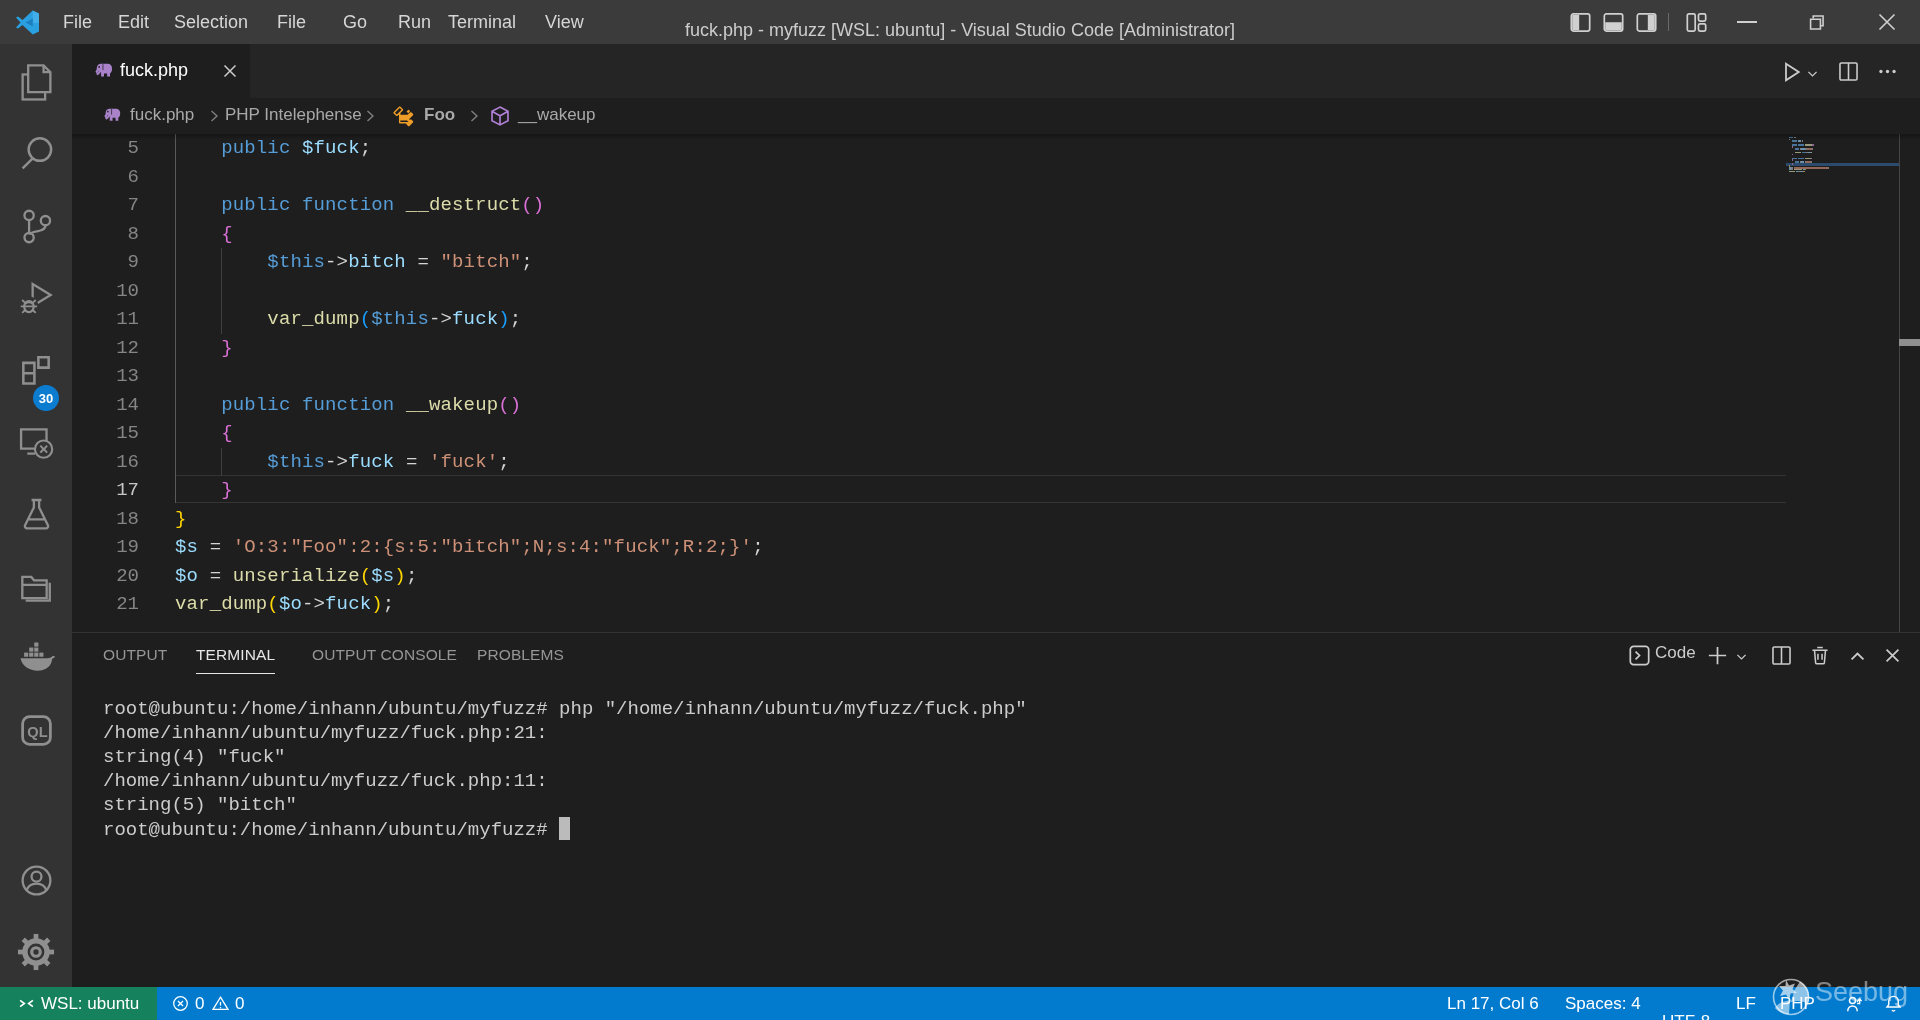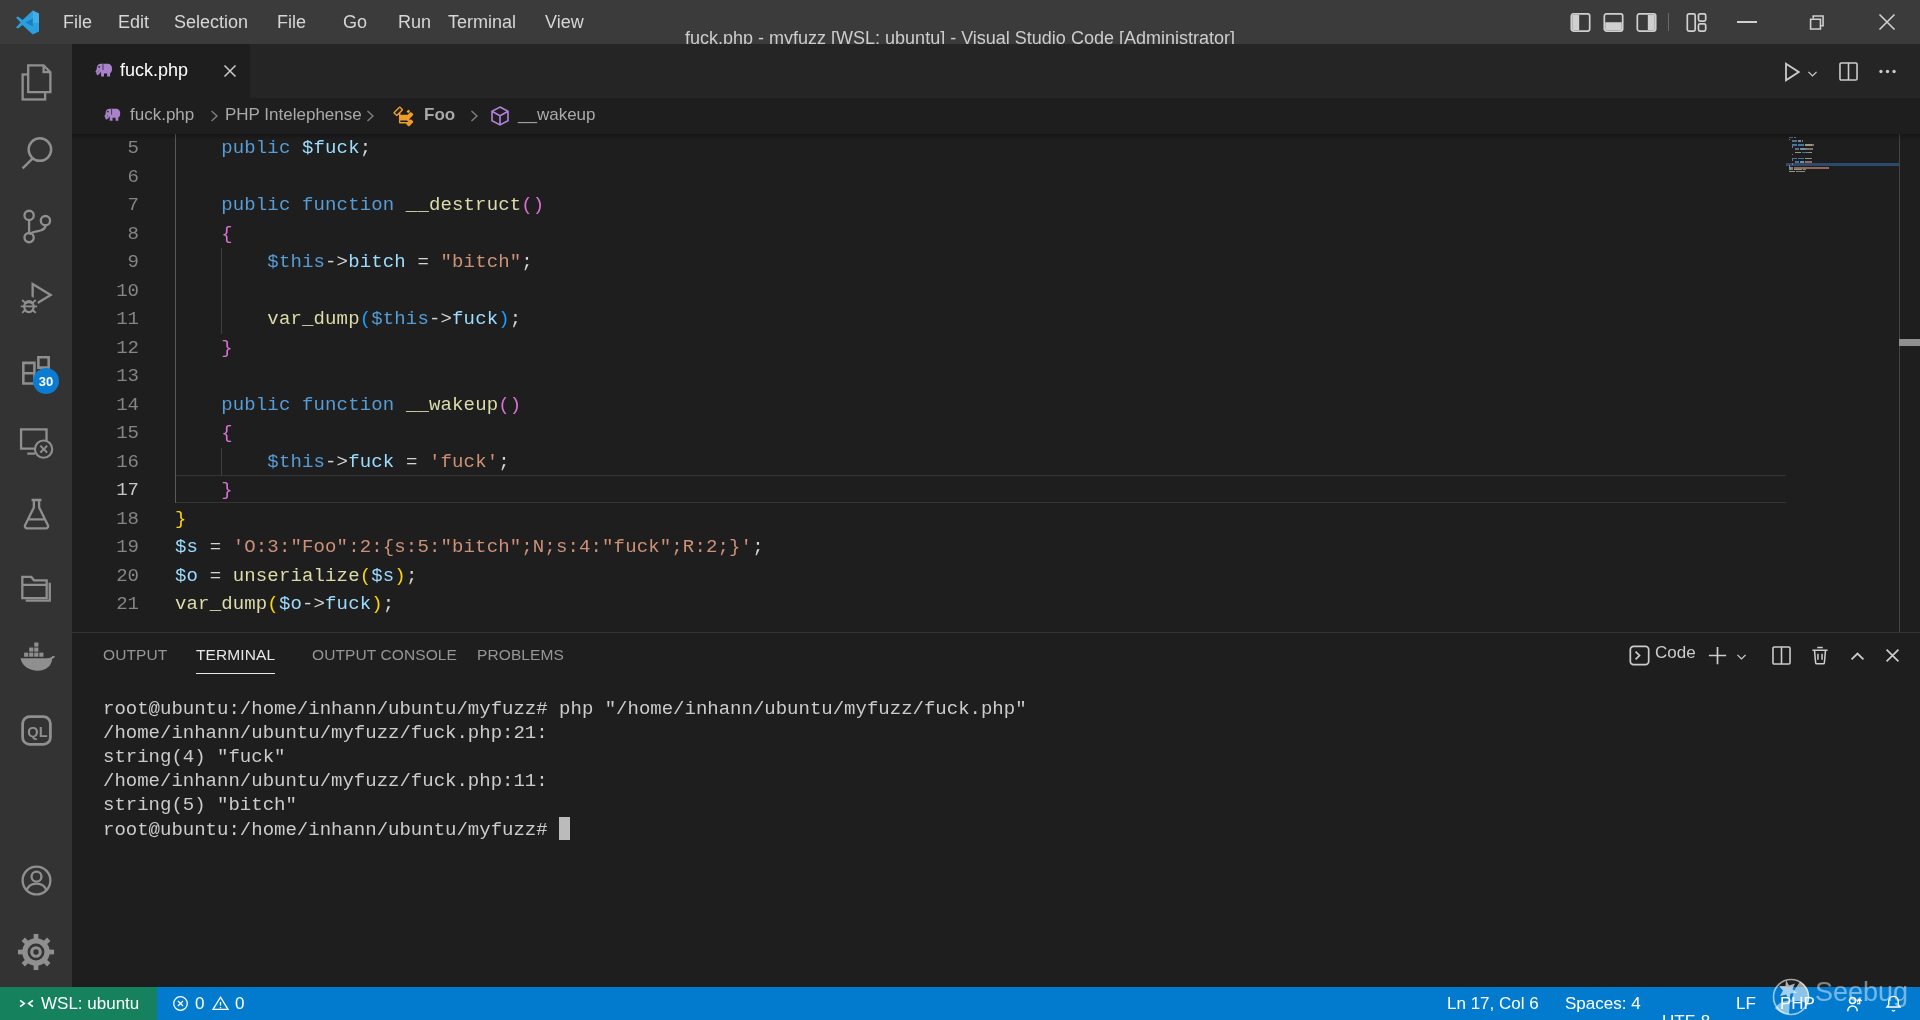--- a/index.html
+++ b/index.html
@@ -4,21 +4,21 @@
 <style>
 * { margin:0; padding:0; box-sizing:border-box; }
 html,body { width:1920px; height:1020px; overflow:hidden; background:#1e1e1e; }
 body { font-family:"Liberation Sans", sans-serif; position:relative; }
 .mono { font-family:"Liberation Mono", monospace; }
 .abs { position:absolute; }
 
 
 #titlebar { position:absolute; left:0; top:0; width:1920px; height:44px; background:#3b3b3c; color:#cccccc; }
 .menuitem { position:absolute; top:0; height:44px; line-height:44px; font-size:18px; color:#d6d6d6; }
-#wintitle { position:absolute; top:16px; width:100%; text-align:center; height:44px; line-height:44px; font-size:18px; color:#cdcdcd; }
+#wintitle { position:absolute; top:8px; width:100%; text-align:center; height:44px; line-height:44px; font-size:18px; color:#cdcdcd; }
 
 
 #actbar { position:absolute; left:0; top:44px; width:72px; height:943px; background:#333333; }
 .actic { position:absolute; left:0; width:72px; height:72px; display:flex; align-items:center; justify-content:center; }
 
 
 #tabstrip { position:absolute; left:72px; top:44px; width:1848px; height:54px; background:#252526; }
 #tab1 { position:absolute; left:0; top:0; width:178px; height:54px; background:#1e1e1e; }
 
 
@@ -122,21 +122,21 @@
         <ellipse cx="7.1" cy="17.2" rx="3.1" ry="3.6" fill="none" stroke="#8f8f8f" stroke-width="1.4"></ellipse>
         <path d="M4.7 15.4 a3.1 2.7 0 0 1 4.8 0" fill="none" stroke="#8f8f8f" stroke-width="1.4"></path>
         <path d="M4 17.1 H1.8 M12.4 17.1 H10.2 M4.5 14.7 L2.7 13 M9.7 14.7 L11.5 13 M4.5 19.6 L2.7 21.3 M9.7 19.6 L11.5 21.3 M4.2 17.1 h6" stroke="#8f8f8f" stroke-width="1.2" fill="none"></path>
       </svg>
   </div>
 
   <div class="actic" style="top:290px;">
     <svg width="38" height="38" viewBox="0 0 24 24">
         <path d="M4 7.5 H11 V20.5 H4 Z M4 14 H11 M13.5 4 H20 V10.5 H13.5 Z" fill="none" stroke="#8f8f8f" stroke-width="1.6"></path>
       </svg>
-    <div class="abs" style="left:33px;top:34px;width:26px;height:26px;border-radius:50%;background:#0b7cd0;color:#fff;font-size:13px;font-weight:bold;text-align:center;line-height:27px;">30</div>
+    <div class="abs" style="left:33px;top:51px;width:26px;height:26px;border-radius:50%;background:#0b7cd0;color:#fff;font-size:13px;font-weight:bold;text-align:center;line-height:27px;">30</div>
   </div>
 
   <div class="actic" style="top:362px;">
     <svg width="37" height="37" viewBox="0 0 24 24">
         <path d="M18.5 11 V3.5 H2 V16 H11 M6 19.2 h5" fill="none" stroke="#8f8f8f" stroke-width="1.5"></path>
         <circle cx="16.6" cy="16.3" r="6" fill="#333333"></circle>
         <circle cx="16.6" cy="16.3" r="5.6" fill="none" stroke="#8f8f8f" stroke-width="1.4"></circle>
         <path d="M14.5 14 L16.6 16.3 L14.5 18.6 M18.9 14 L16.8 16.3 L18.9 18.6" fill="none" stroke="#8f8f8f" stroke-width="1.3"></path>
       </svg>
   </div>

